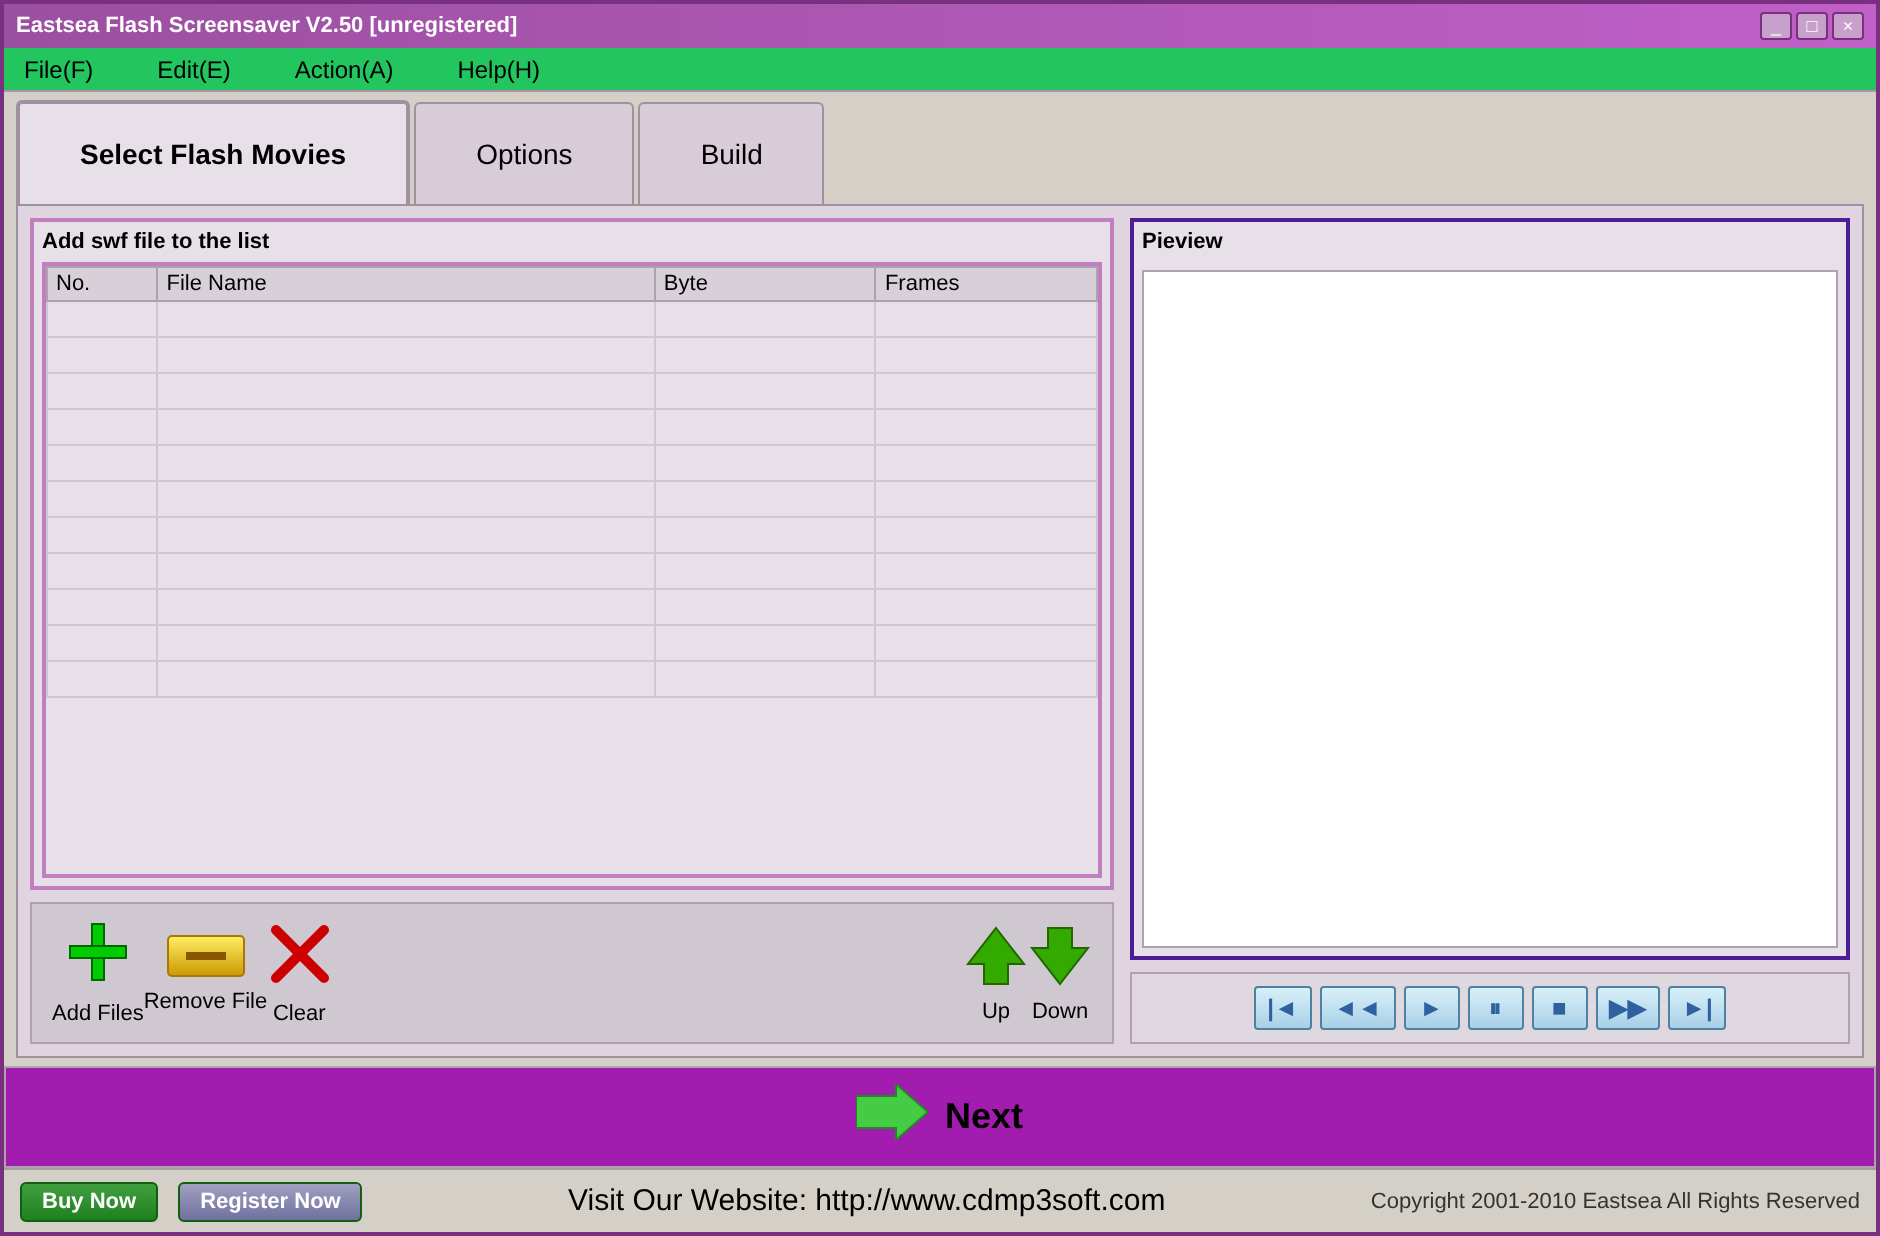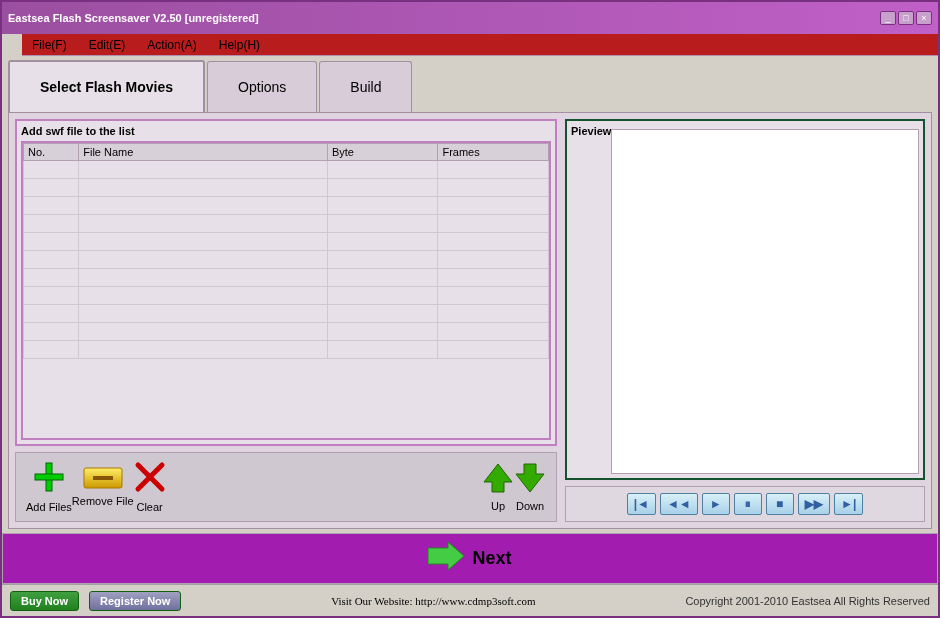--- a/index.html
+++ b/index.html
@@ -13,46 +13,45 @@
     }
 
     
     .title-bar {
       background: linear-gradient(to right, #9b4fa0, #c060c8);
       color: white;
       padding: 3px 6px;
       display: flex;
       justify-content: space-between;
       align-items: center;
-      height: 32px;
+      height: 22px;
       gap: 20px;
     }
     .title-bar-text { font-size: 11px; font-weight: bold; }
     .title-bar-buttons { display: flex; gap: 2px; }
     .title-bar-btn {
       width: 16px; height: 14px;
       background: #c8a0cc;
       border: 1px solid #7a3080;
       border-radius: 2px;
       cursor: pointer;
       font-size: 9px;
       display: flex; align-items: center; justify-content: center;
       color: white;
     }
 
     
     .menu-bar {
-      background: #b91c1c;
+      background: #22c55e;
       border-bottom: 1px solid #b090b0;
       padding: 2px 4px;
       display: flex;
-      gap: 10px;
+      gap: 20px;
       height: 22px;
       align-items: center;
-      margin-left: 20px;
     }
     .menu-item {
       padding: 2px 6px;
       cursor: pointer;
       font-size: 12px;
     }
     .tab {
       padding: 17px 30px;
       border: 1px solid #a090a0;
       border-bottom: none;
@@ -141,26 +140,26 @@
     .tool-btn .label { font-size: 11px; }
 
     
     .right-panel {
       width: 360px;
       display: flex;
       flex-direction: column;
       gap: 6px;
     }
     .preview-group {
-      border: 2px solid #14532d;
+      border: 2px solid #4c1d95;
       background: #e8e0e8;
       padding: 4px;
       flex: 1;
       display: flex;
-      flex-direction: row;
+      flex-direction: column;
     }
     .preview-canvas {
       background: white;
       flex: 1;
       border: 1px solid #b0a0b0;
       margin-top: 4px;
     }
 
     
     .media-controls {
@@ -223,24 +222,23 @@
       border-radius: 3px;
       padding: 3px 10px;
       cursor: pointer;
       font-size: 11px;
       font-weight: bold;
     }
     .status-btn.register {
       background: linear-gradient(to bottom, #a0a0c0, #7070a0);
     }
     .status-text {
-      font-size: 11px;
+      font-size: 15px;
       flex: 1;
       text-align: center;
-      font-family: Liberation Serif, serif;
     }
     .copyright {
       font-size: 11px;
       color: #333;
     }
 
     
     .app-window {
       width: 940px;
       height: 618px;

